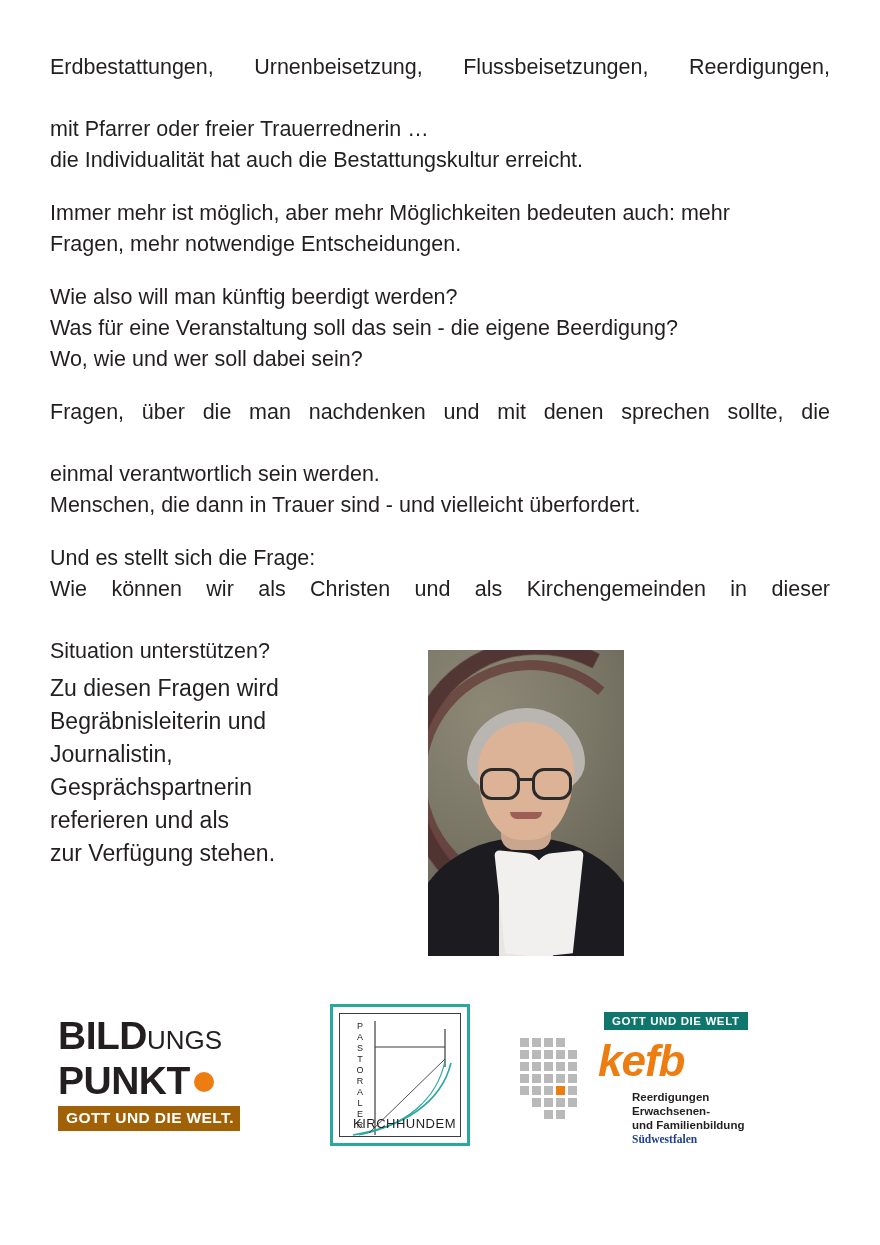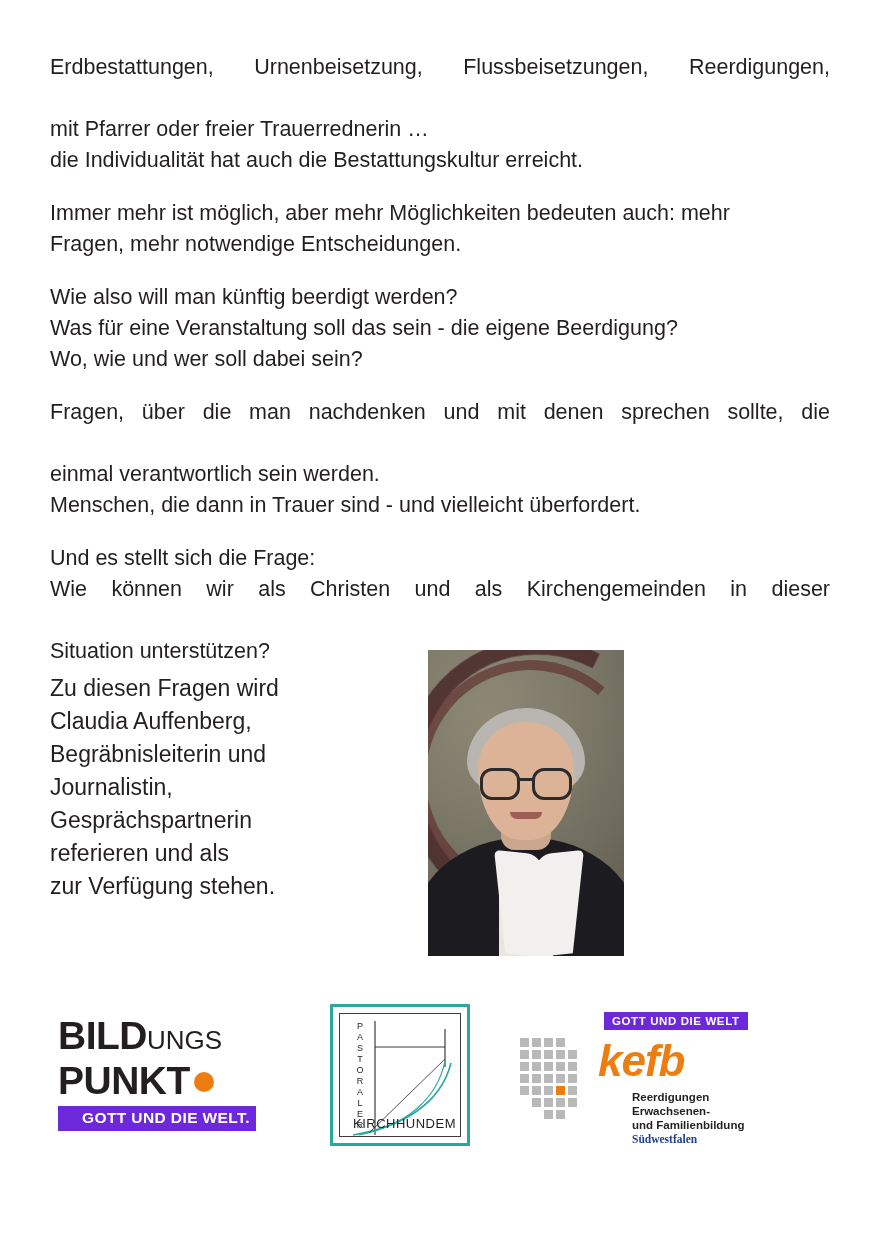--- a/index.html
+++ b/index.html
@@ -246,26 +246,26 @@
     display: inline-block;
     width: 20px;
     height: 20px;
     background: #ee7d11;
     border-radius: 50%;
     margin-left: 4px;
     vertical-align: 2px;
   }
   .logo-bp .bar {
     margin-top: 4px;
-    background: #6d28d9;
+    background: #a16207;
     color: #ffffff;
     font-size: 15.5px;
     font-weight: bold;
     letter-spacing: 0.4px;
-    padding: 3px 6px 4px 24px;
+    padding: 3px 6px 4px 8px;
     display: inline-block;
   }
 
   
   .logo-pr {
     position: absolute;
     left: 330px;
     top: 8px;
     width: 140px;
     height: 142px;
@@ -305,21 +305,21 @@
     position: absolute;
     left: 520px;
     top: 16px;
     width: 244px;
     height: 126px;
   }
   .logo-kefb .topbar {
     position: absolute;
     left: 84px;
     top: 0;
-    background: #6d28d9;
+    background: #0f766e;
     color: #ffffff;
     font-size: 11.5px;
     font-weight: bold;
     letter-spacing: 0.6px;
     padding: 3px 8px;
   }
   .logo-kefb .grid {
     position: absolute;
     left: 0;
     top: 26px;
@@ -389,21 +389,20 @@
     <p class="para">
       <span class="line">Und es stellt sich die Frage:</span>
       <span class="j-line">Wie können wir als Christen und als Kirchengemeinden in dieser</span>
       <span class="line">Situation unterstützen?</span>
     </p>
 
   </div>
 
   <div class="closing-block">
     <div>Zu diesen Fragen wird</div>
-    <div>Claudia Auffenberg,</div>
     <div>Begräbnisleiterin und</div>
     <div>Journalistin,</div>
     <div>Gesprächspartnerin</div>
     <div>referieren  und als</div>
     <div>zur Verfügung stehen.</div>
   </div>
 
   <div class="portrait">
     <div class="bg"></div>
     <div class="wreath"></div>

